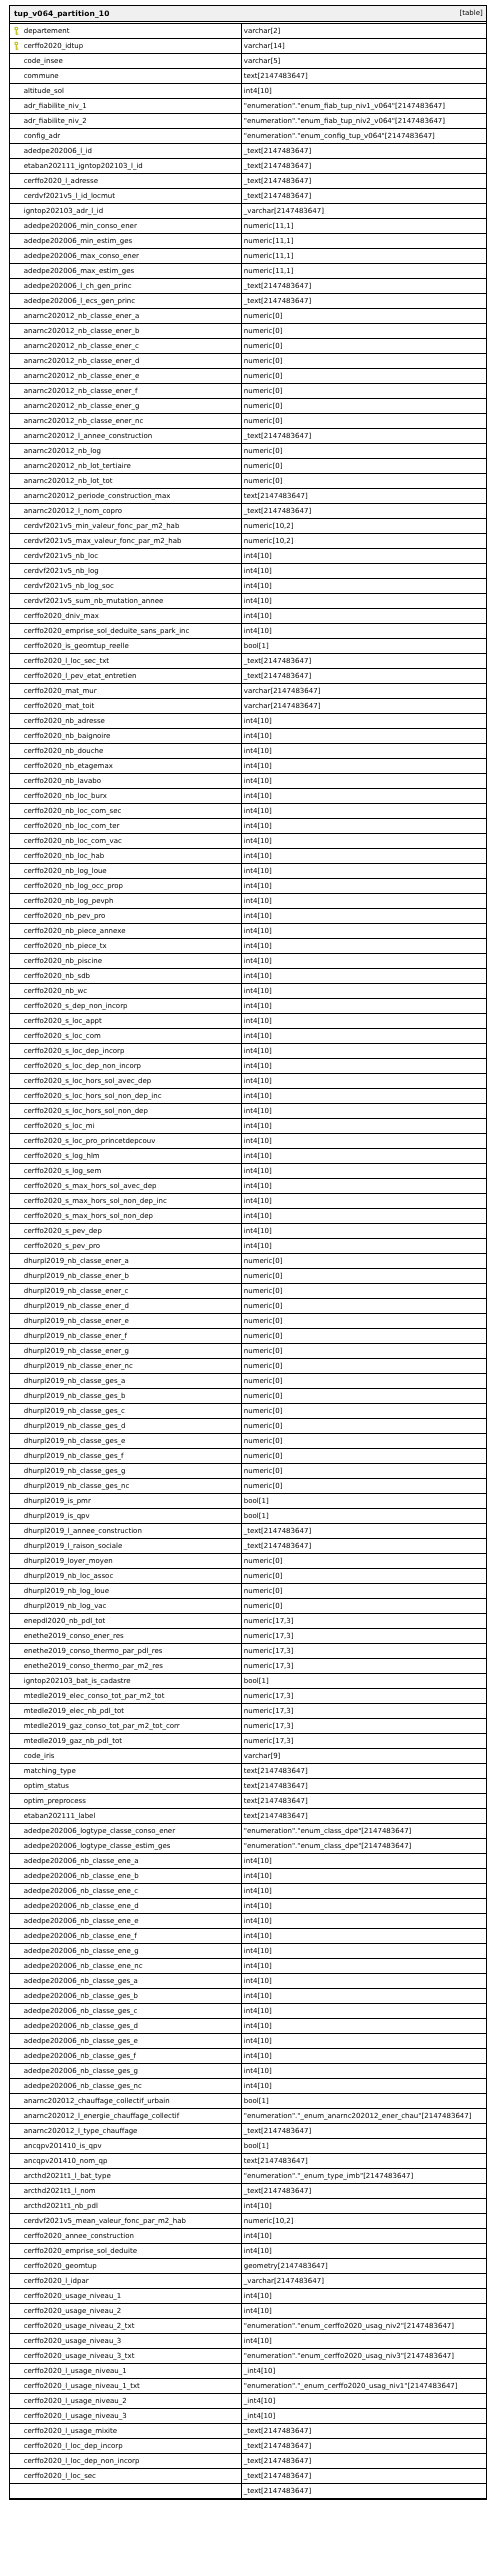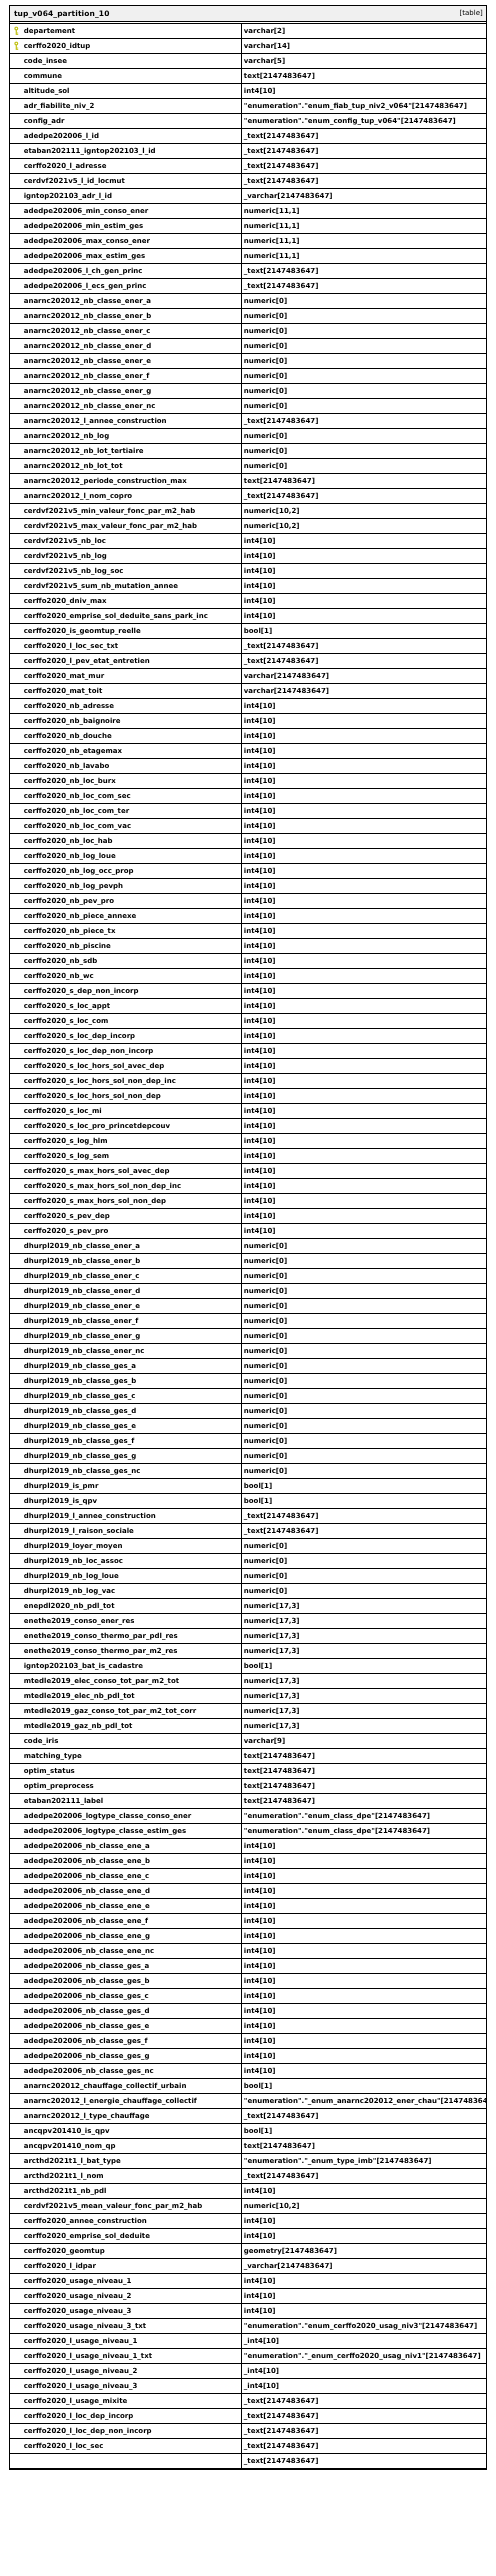--- a/index.html
+++ b/index.html
@@ -13,21 +13,21 @@
     border:1.5px solid #000;background:#a16207;box-sizing:border-box;
   }
   .hdr{
     height:15.5px;background:#f0f0f0;border-bottom:0.5px solid #000;
     display:flex;align-items:center;padding:0 3.6px;box-sizing:border-box;
     font-size:7.5px;
   }
   .ttl{font-weight:bold;letter-spacing:0.1px;}
   .badge{margin-left:auto;font-size:7px;font-weight:normal;}
   .hdr-gap{height:1px;border-bottom:0.5px solid #000;background:#fff;}
-  .rows{background:#fff;font-weight:bold;}
+  .rows{background:#fff;}
   .row{
     display:flex;height:15px;border-bottom:0.5px solid #000;
     box-sizing:border-box;font-size:7px;background:#fff;
   }
   .cell{display:flex;align-items:center;overflow:hidden;white-space:nowrap;}
   .cname{
     width:232px;border-right:0.5px solid #000;box-sizing:border-box;
     padding-left:13.4px;position:relative;
   }
   .pk{
@@ -94,20 +94,27 @@
   </div>
 
   <div class="row">
     <div class="cell cname">
 
       <span class="nm">altitude_sol</span>
     </div>
     <div class="cell ctype">int4[10]</div>
   </div>
 
+  <div class="row">
+    <div class="cell cname">
+
+      <span class="nm">adr_fiabilite_niv_1</span>
+    </div>
+    <div class="cell ctype">"enumeration"."enum_fiab_tup_niv1_v064"[2147483647]</div>
+  </div>
 
   <div class="row">
     <div class="cell cname">
 
       <span class="nm">adr_fiabilite_niv_2</span>
     </div>
     <div class="cell ctype">"enumeration"."enum_fiab_tup_niv2_v064"[2147483647]</div>
   </div>
 
   <div class="row">
@@ -1274,20 +1281,27 @@
 
 
   <div class="row">
     <div class="cell cname">
 
       <span class="nm">cerffo2020_usage_niveau_2</span>
     </div>
     <div class="cell ctype">int4[10]</div>
   </div>
 
+  <div class="row">
+    <div class="cell cname">
+
+      <span class="nm">cerffo2020_usage_niveau_2_txt</span>
+    </div>
+    <div class="cell ctype">"enumeration"."enum_cerffo2020_usag_niv2"[2147483647]</div>
+  </div>
 
   <div class="row">
     <div class="cell cname">
 
       <span class="nm">cerffo2020_usage_niveau_3</span>
     </div>
     <div class="cell ctype">int4[10]</div>
   </div>
 
   <div class="row">

